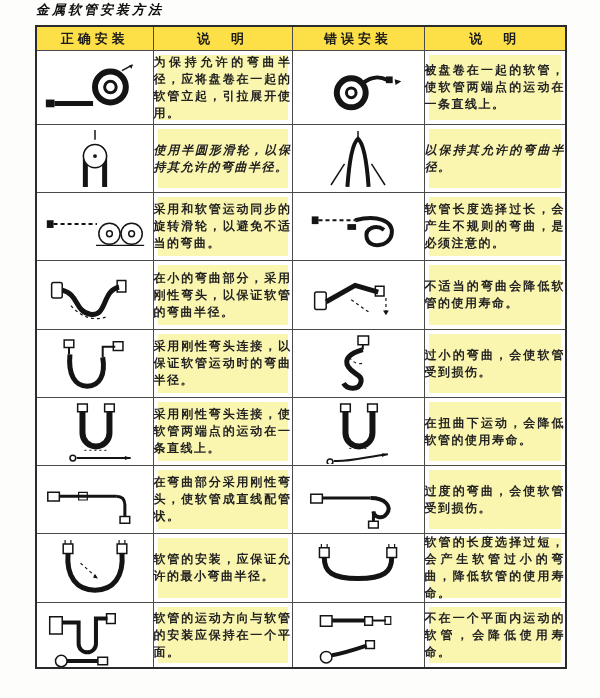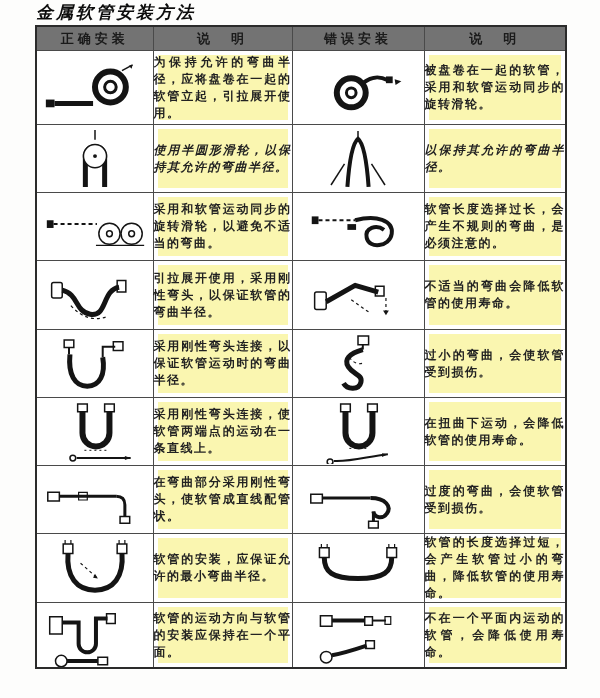--- a/index.html
+++ b/index.html
@@ -9,39 +9,39 @@
     font-family:"Liberation Sans","DejaVu Sans",sans-serif;
     color:#1c1c1c;
     position:relative;
     overflow:hidden;
   }
   .page-title{
     position:absolute;left:36px;top:1px;
     font-family:"DejaVu Serif","Liberation Serif",serif;
     font-style:italic;
     font-weight:bold;
-    font-size:17px;
+    font-size:13px;
     letter-spacing:3px;
     color:#0d0d0d;
     margin:0;
   }
   table.install{
     position:absolute;left:35px;top:25px;
     width:530px;
     border-collapse:collapse;
     table-layout:fixed;
     border:2px solid #2b2b2b;
   }
   table.install th, table.install td{
     border:1px solid #4a4a4a;
     padding:0;
     vertical-align:middle;
   }
   th{
-    background:#737373;
+    background:#fde047;
     height:23px;
     font-size:13px;
     font-weight:bold;
     letter-spacing:4px;
     color:#1a1a1a;
   }
   td.img{
     background:#ffffff;
     text-align:center;
   }
@@ -109,21 +109,21 @@
       <td class="img">
         <svg class="illus" width="106" height="64" viewBox="0 0 110 66" fill="none" stroke="#141414">
           <circle cx="48" cy="38" r="15" stroke-width="6"></circle>
           <circle cx="48" cy="38" r="5" stroke-width="3"></circle>
           <path d="M60 28 C70 20 78 21 86 25" stroke-width="4"></path>
           <rect x="84" y="21" width="7" height="7" fill="#141414" stroke="none"></rect>
           <path d="M93 24 l7 2 -6 4 z" fill="#141414" stroke="none"></path>
         </svg>
       </td>
       <td class="desc">
-          <div class="txt">被盘卷在一起的软管，采用和软管运动同步的旋转滑轮。</div>
+          <div class="txt">被盘卷在一起的软管，使软管两端点的运动在一条直线上。</div>
         </td>
     </tr>
 
     <tr>
       <td class="img">
         <svg class="illus" width="106" height="64" viewBox="0 0 110 66" fill="none" stroke="#141414">
           <line x1="55" y1="3" x2="55" y2="13" stroke-width="1.5"></line>
           <path d="M45 62 L45 30 A10 10 0 0 1 65 30 L65 62" stroke-width="5"></path>
           <circle cx="55" cy="30" r="12" stroke-width="1.5" fill="#ffffff"></circle>
           <circle cx="55" cy="30" r="2" fill="#141414" stroke="none"></circle>
@@ -176,21 +176,21 @@
     <tr>
       <td class="img">
         <svg class="illus" width="106" height="64" viewBox="0 0 110 66" fill="none" stroke="#141414">
           <rect x="10" y="20" width="11" height="16" rx="2" stroke-width="1.5"></rect>
           <path d="M21 28 C38 32 34 50 50 53 C68 56 62 28 80 25" stroke-width="5"></path>
           <rect x="78" y="18" width="9" height="12" stroke-width="1.5"></rect>
           <path d="M30 44 Q46 62 66 56" stroke-width="1.2" stroke-dasharray="3 3"></path>
         </svg>
       </td>
       <td class="desc">
-          <div class="txt">引拉展开使用，采用刚性弯头，以保证软管的弯曲半径。</div>
+          <div class="txt">在小的弯曲部分，采用刚性弯头，以保证软管的弯曲半径。</div>
         </td>
       <td class="img">
         <svg class="illus" width="106" height="64" viewBox="0 0 110 66" fill="none" stroke="#141414">
           <rect x="10" y="30" width="12" height="18" rx="2" stroke-width="1.5"></rect>
           <path d="M22 40 L52 23 L76 30" stroke-width="5" stroke-linejoin="round"></path>
           <rect x="73" y="24" width="9" height="10" stroke-width="1.5"></rect>
           <path d="M48 38 L68 52" stroke-width="1.2" stroke-dasharray="3 3"></path>
           <path d="M84 36 L84 52" stroke-width="1.2" stroke-dasharray="3 3"></path>
           <path d="M84 54 l-3 -5 6 0 z" fill="#141414" stroke="none"></path>
         </svg>

